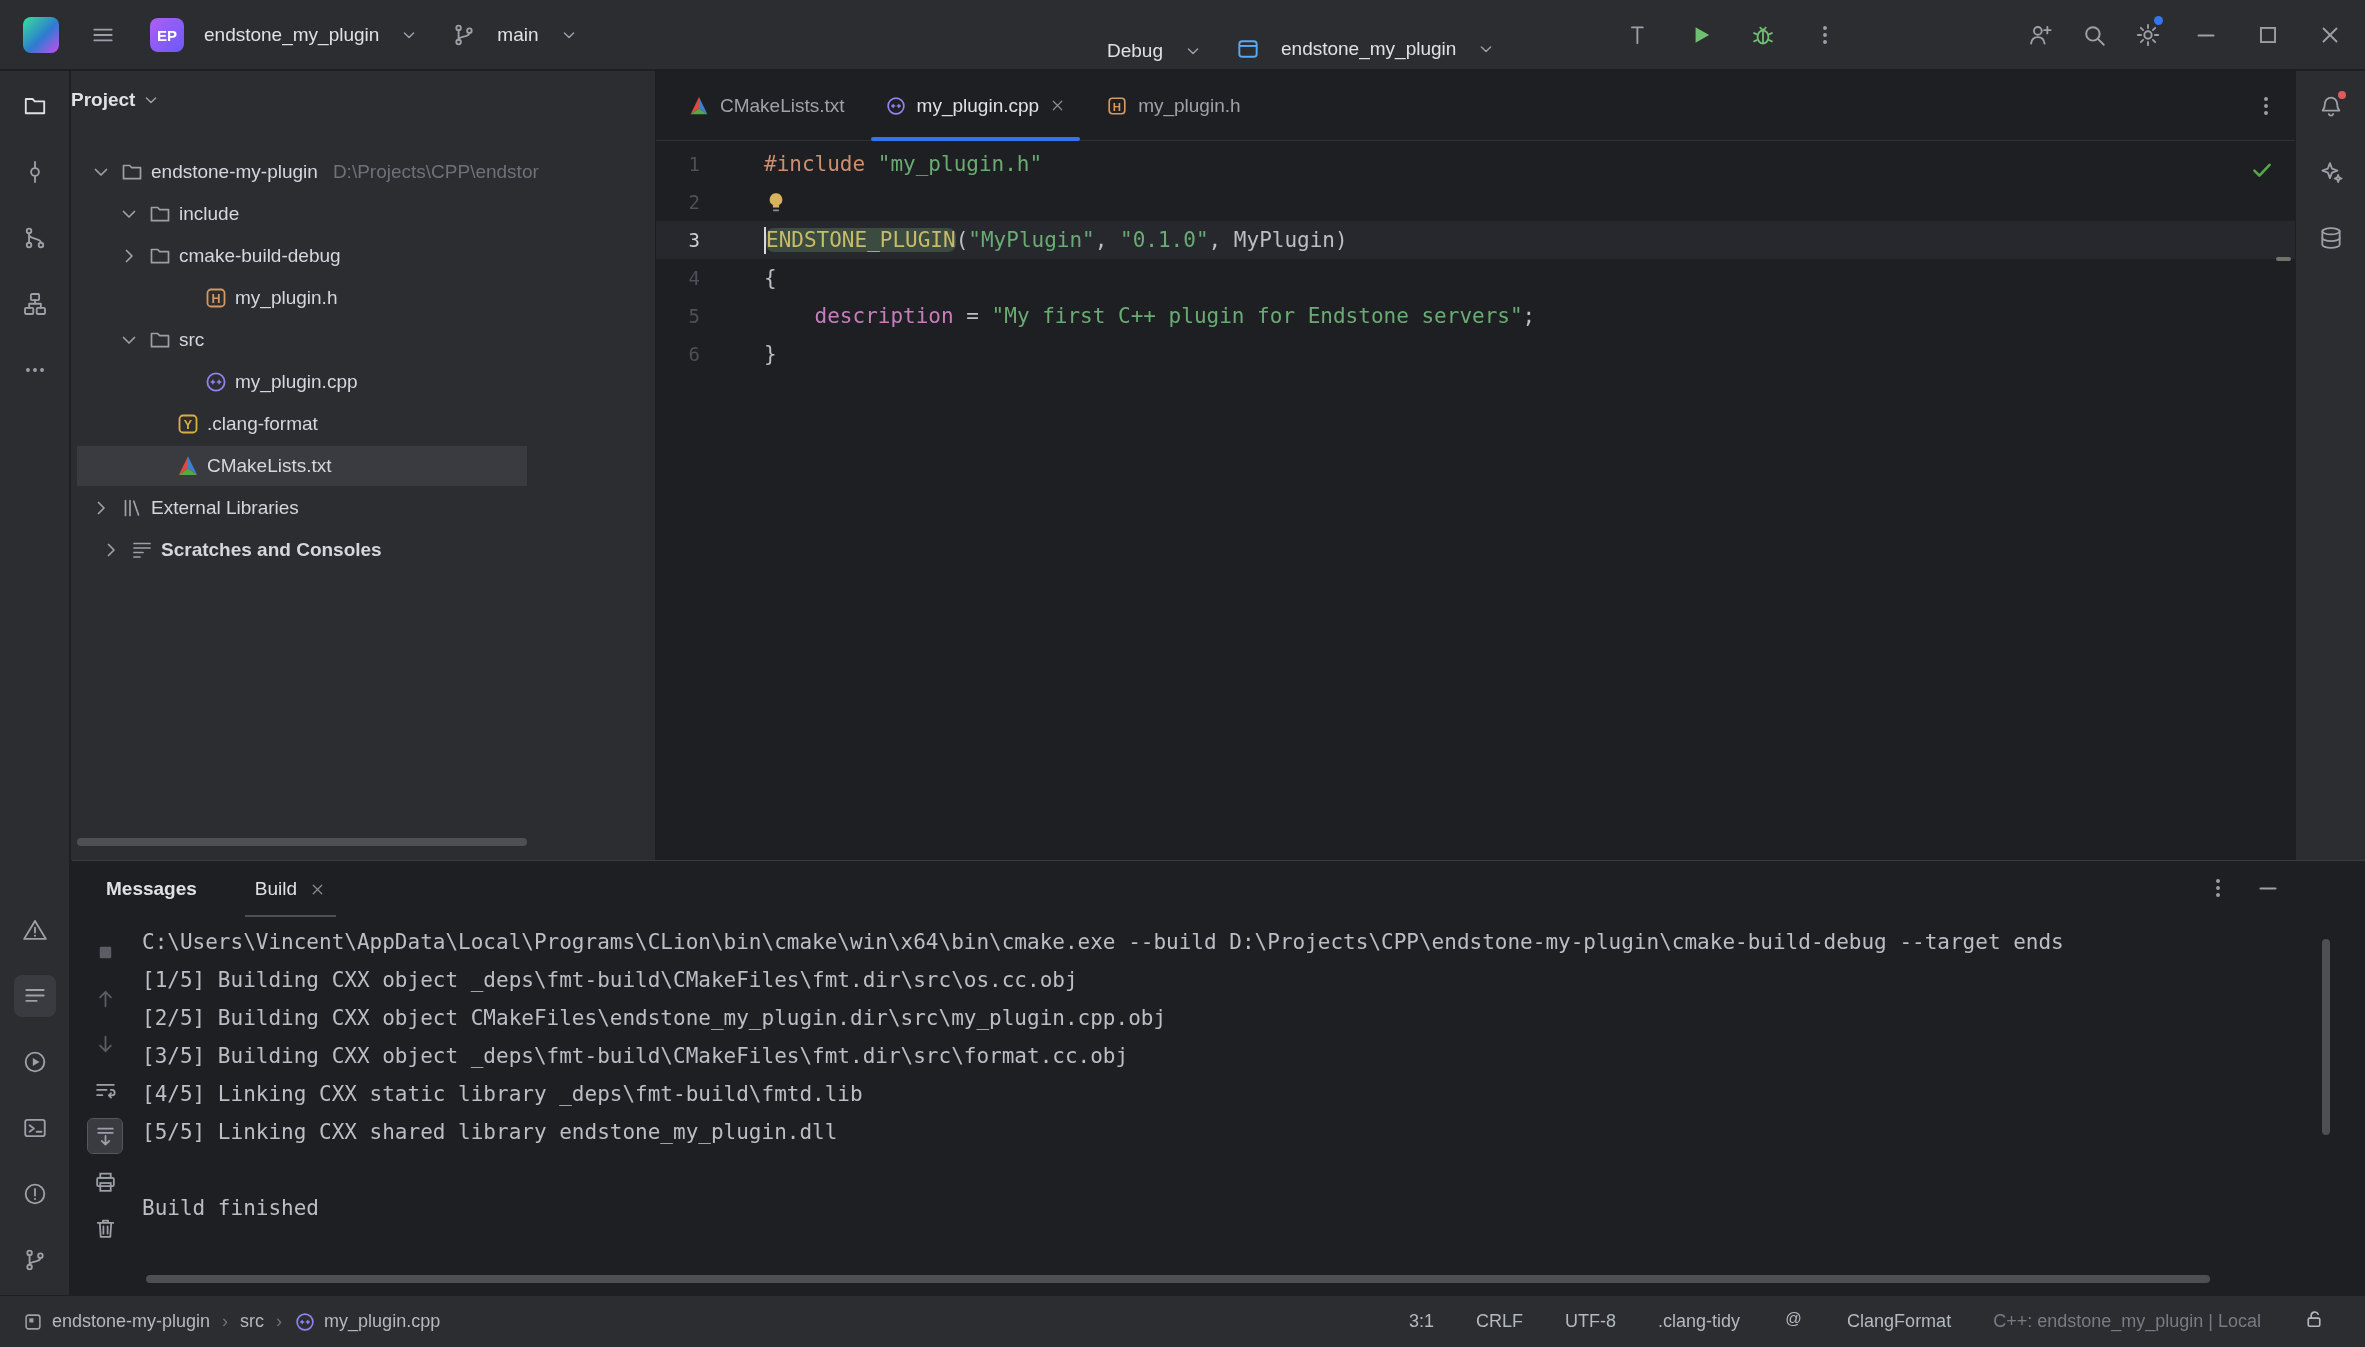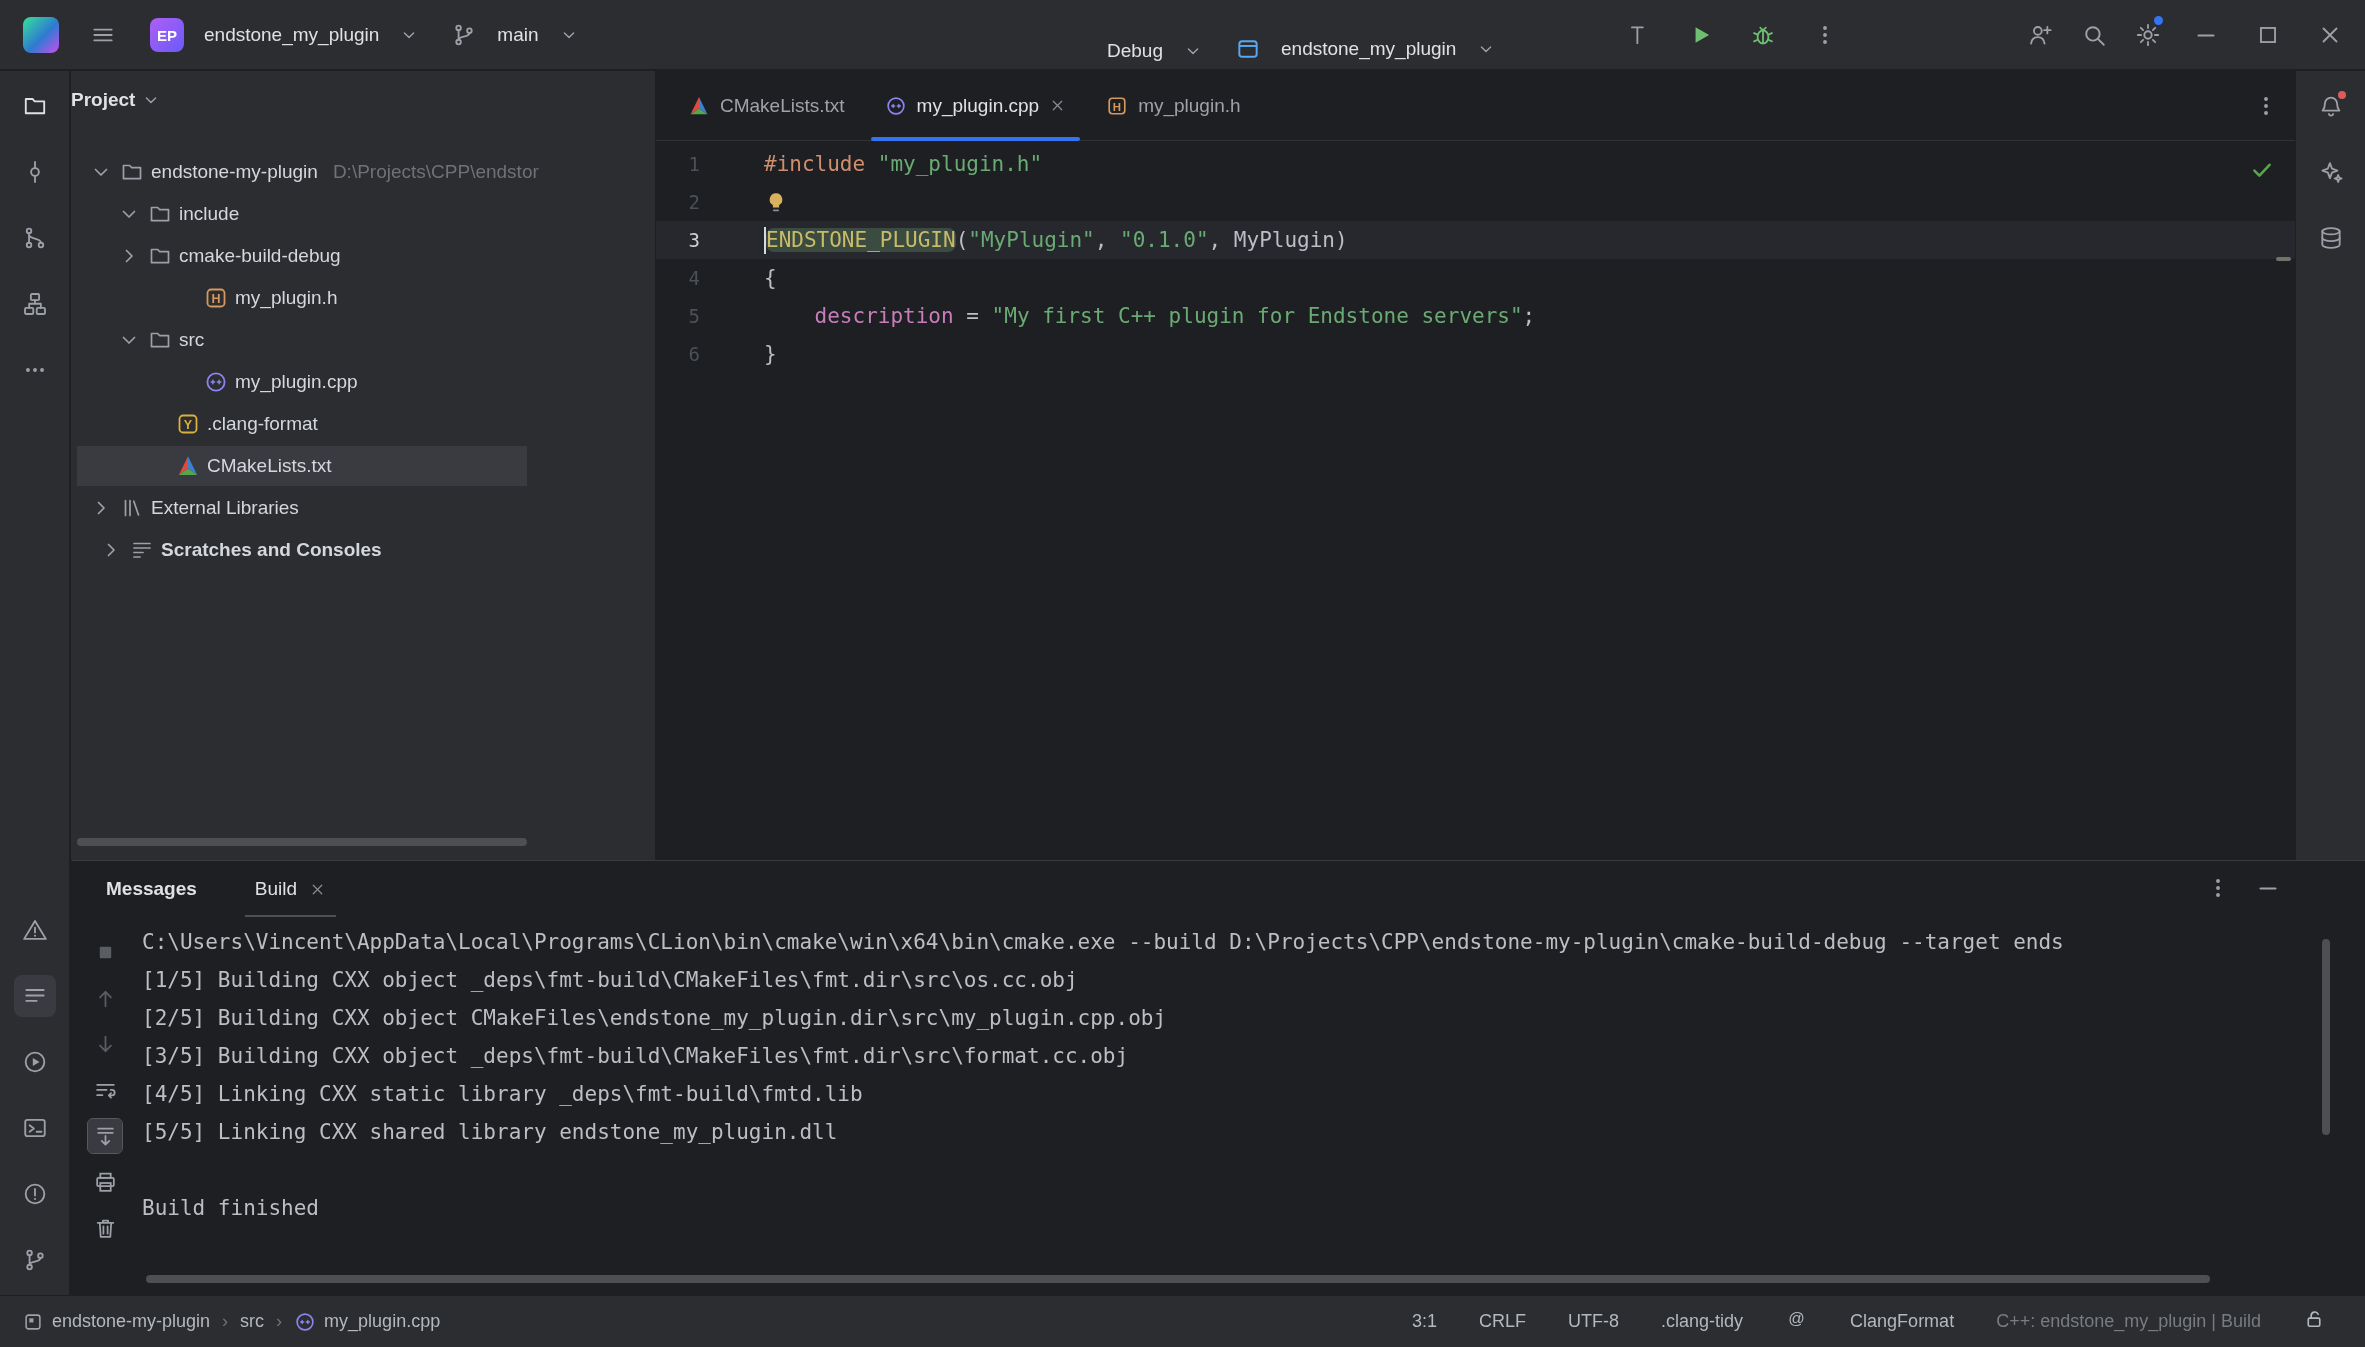--- a/index.html
+++ b/index.html
@@ -709,21 +709,21 @@
         <span>3:1</span>
         <span>CRLF</span>
         <span>UTF-8</span>
         <span>.clang-tidy</span>
         <span><span class="ico">
             <svg viewBox="0 0 24 24">
               <text x="12" y="17" text-anchor="middle" font-size="17" font-family="Liberation Sans,sans-serif" fill="currentColor">@</text>
             </svg>
           </span></span>
         <span>ClangFormat</span>
-        <span class="sb-dim">C++: endstone_my_plugin | Build</span>
+        <span class="sb-dim">C++: endstone_my_plugin | Local</span>
         <span><span class="ico">
             <svg viewBox="0 0 24 24">
               <rect x="5.5" y="10.5" width="12" height="8.5" rx="1.5" fill="none" stroke="currentColor" stroke-width="1.7"></rect>
               <path d="M8.5 10.5V8a3.8 3.8 0 0 1 7.3-1.5" stroke="currentColor" fill="none" stroke-width="1.7" stroke-linecap="round" stroke-linejoin="round"></path>
             </svg>
           </span></span>
       </div>
   </footer>
 
 </div>

